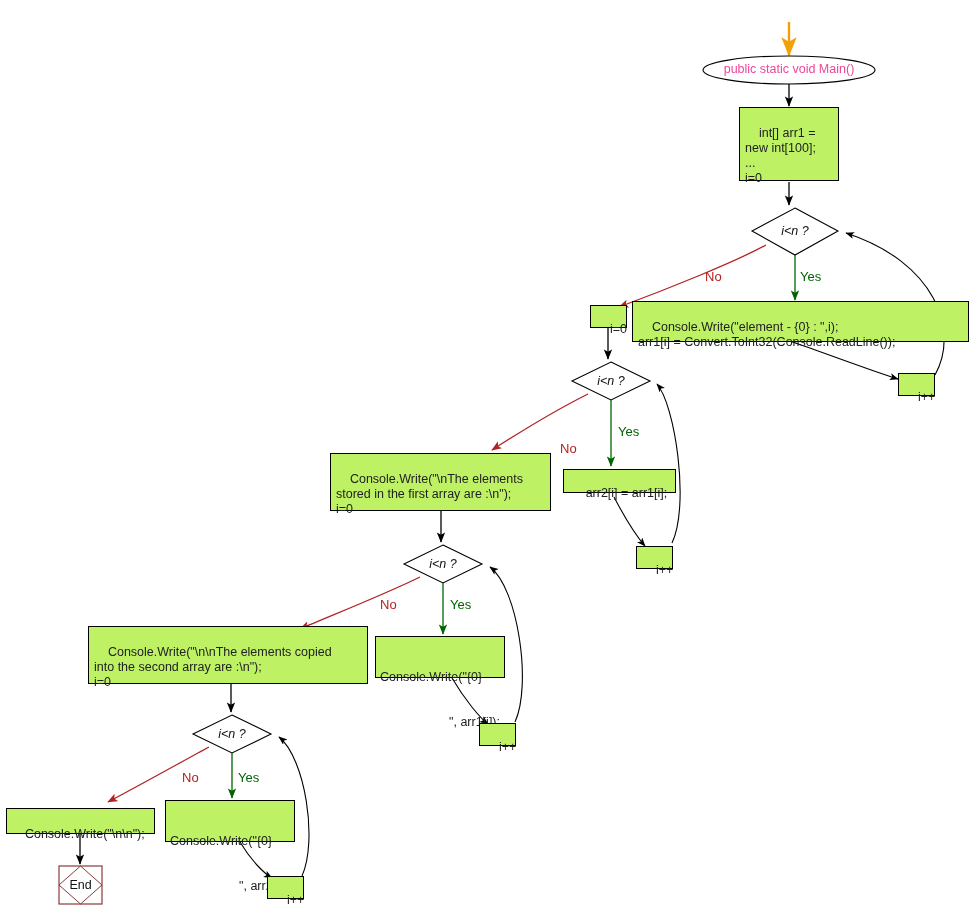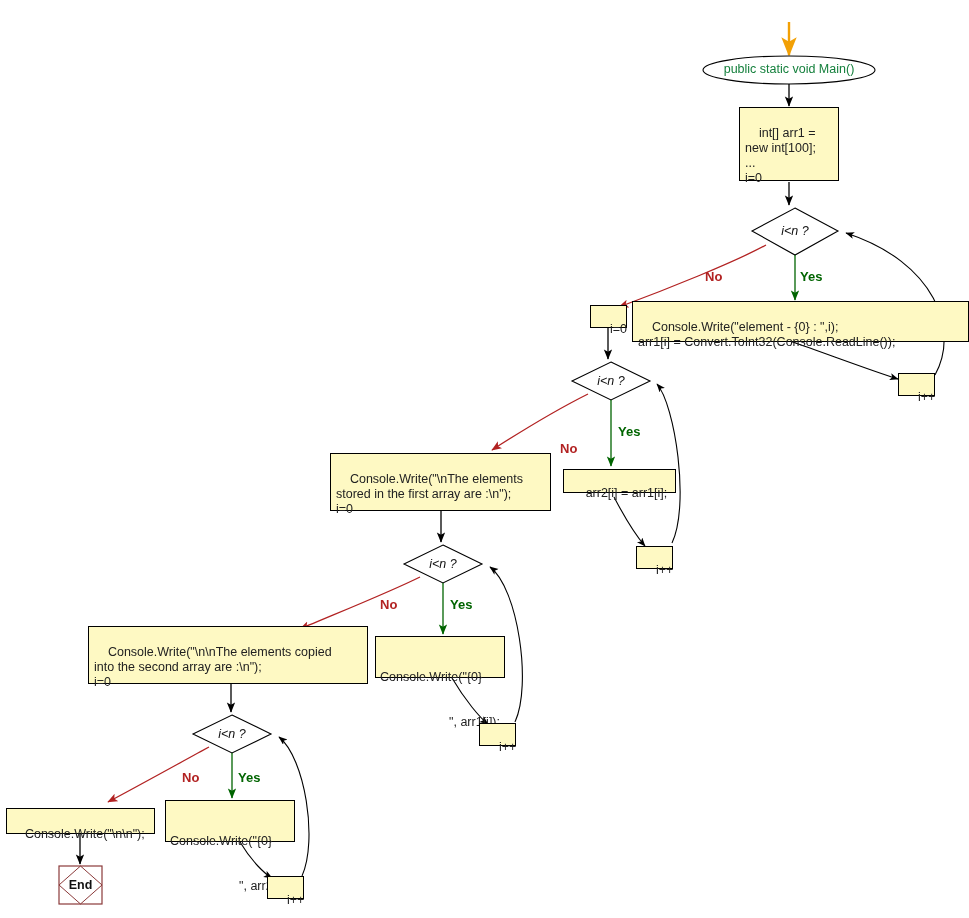--- a/index.html
+++ b/index.html
@@ -1,27 +1,27 @@
 <!DOCTYPE html>
 <html><head>
 <meta charset="utf-8">
 <style>
   html,body{margin:0;padding:0;background:#ffffff;}
   body{font-family:"Liberation Sans", sans-serif;}
   #canvas{position:relative;width:969px;height:918px;background:#ffffff;overflow:hidden;}
   svg#wires{position:absolute;left:0;top:0;width:969px;height:918px;}
-  .node{position:absolute;box-sizing:border-box;background:#fef9c3;}
+  .node{position:absolute;box-sizing:border-box;background:#bef264;}
   .boxnode{border:1px solid #000000;color:#222222;font-size:12.5px;line-height:15px;
            padding:3px 4px 3px 5px;white-space:pre;}
   .tiny{font-size:12.5px;line-height:14px;padding:2px 5px;text-align:center;}
-  .lbl{position:absolute;font-size:13px;white-space:nowrap;font-weight:bold;}
+  .lbl{position:absolute;font-size:13px;white-space:nowrap;}
   .lbl-no{color:#b22222;}
   .lbl-yes{color:#006400;}
   .dia-text{position:absolute;font-size:12.5px;color:#111;white-space:nowrap;font-style:italic;}
-  .ellipse-text{position:absolute;font-size:12.5px;color:#15803d;white-space:nowrap;}
+  .ellipse-text{position:absolute;font-size:12.5px;color:#ec4899;white-space:nowrap;}
   .end-text{position:absolute;font-size:12.5px;color:#111;white-space:nowrap;}
   .ctr{text-align:center;}
 </style>
 </head>
 <body>
 
 <div id="canvas">
 
   <svg id="wires" viewBox="0 0 969 918" xmlns="http://www.w3.org/2000/svg">
     <defs>
@@ -173,15 +173,15 @@
 
   <div class="node boxnode" style="left:165px;top:800px;width:130px;height:42px;padding:3px 4px;">
     <div>Console.Write("{0}</div>
     <div style="text-align:right;">", arr2[i]);</div>
   </div>
 
   <div class="node boxnode tiny" style="left:267px;top:876px;width:37px;height:23px;">
     <span>i++</span>
   </div>
 
-  <div class="end-text ctr" style="left:59px;top:878px;width:43px;font-weight:bold;">End</div>
+  <div class="end-text ctr" style="left:59px;top:878px;width:43px;">End</div>
 
 </div>
 
 </body></html>

